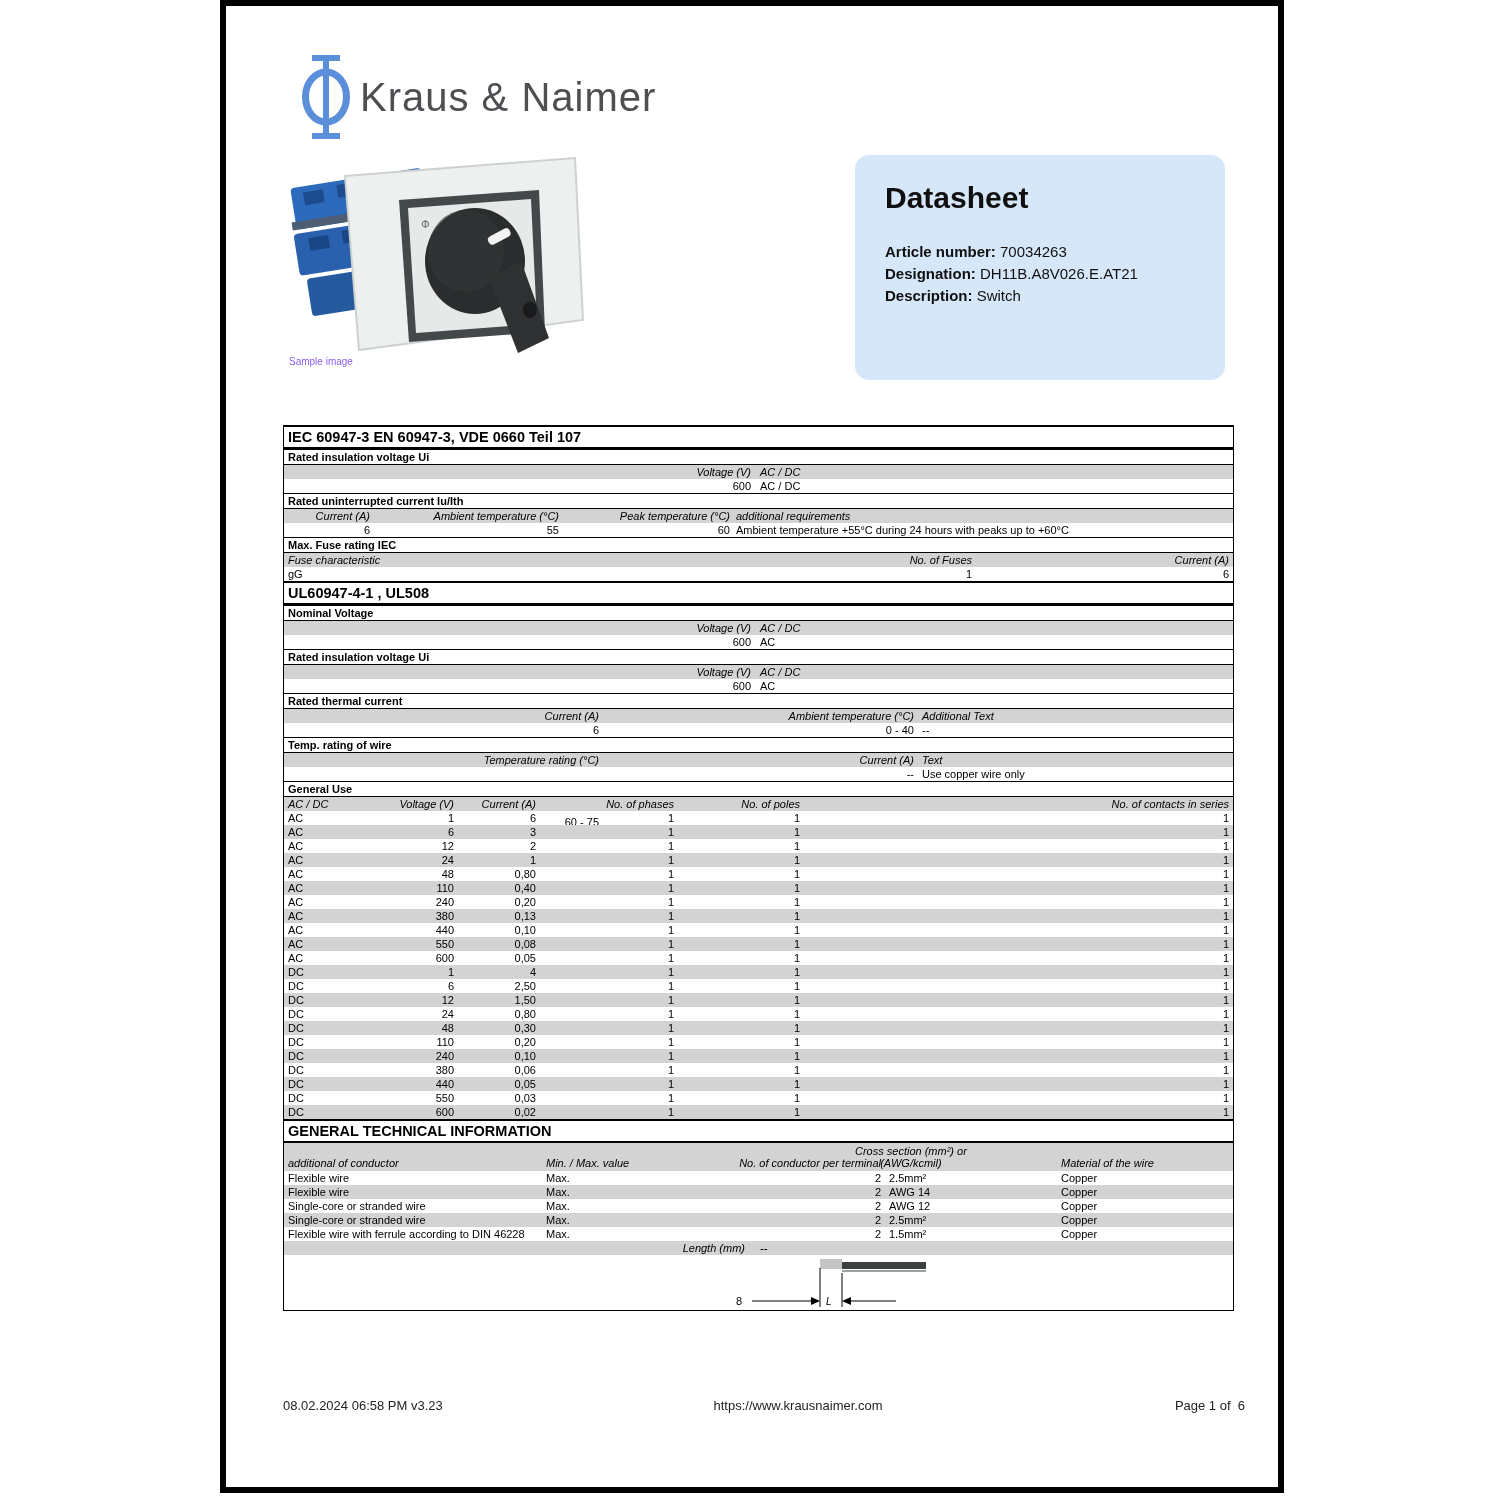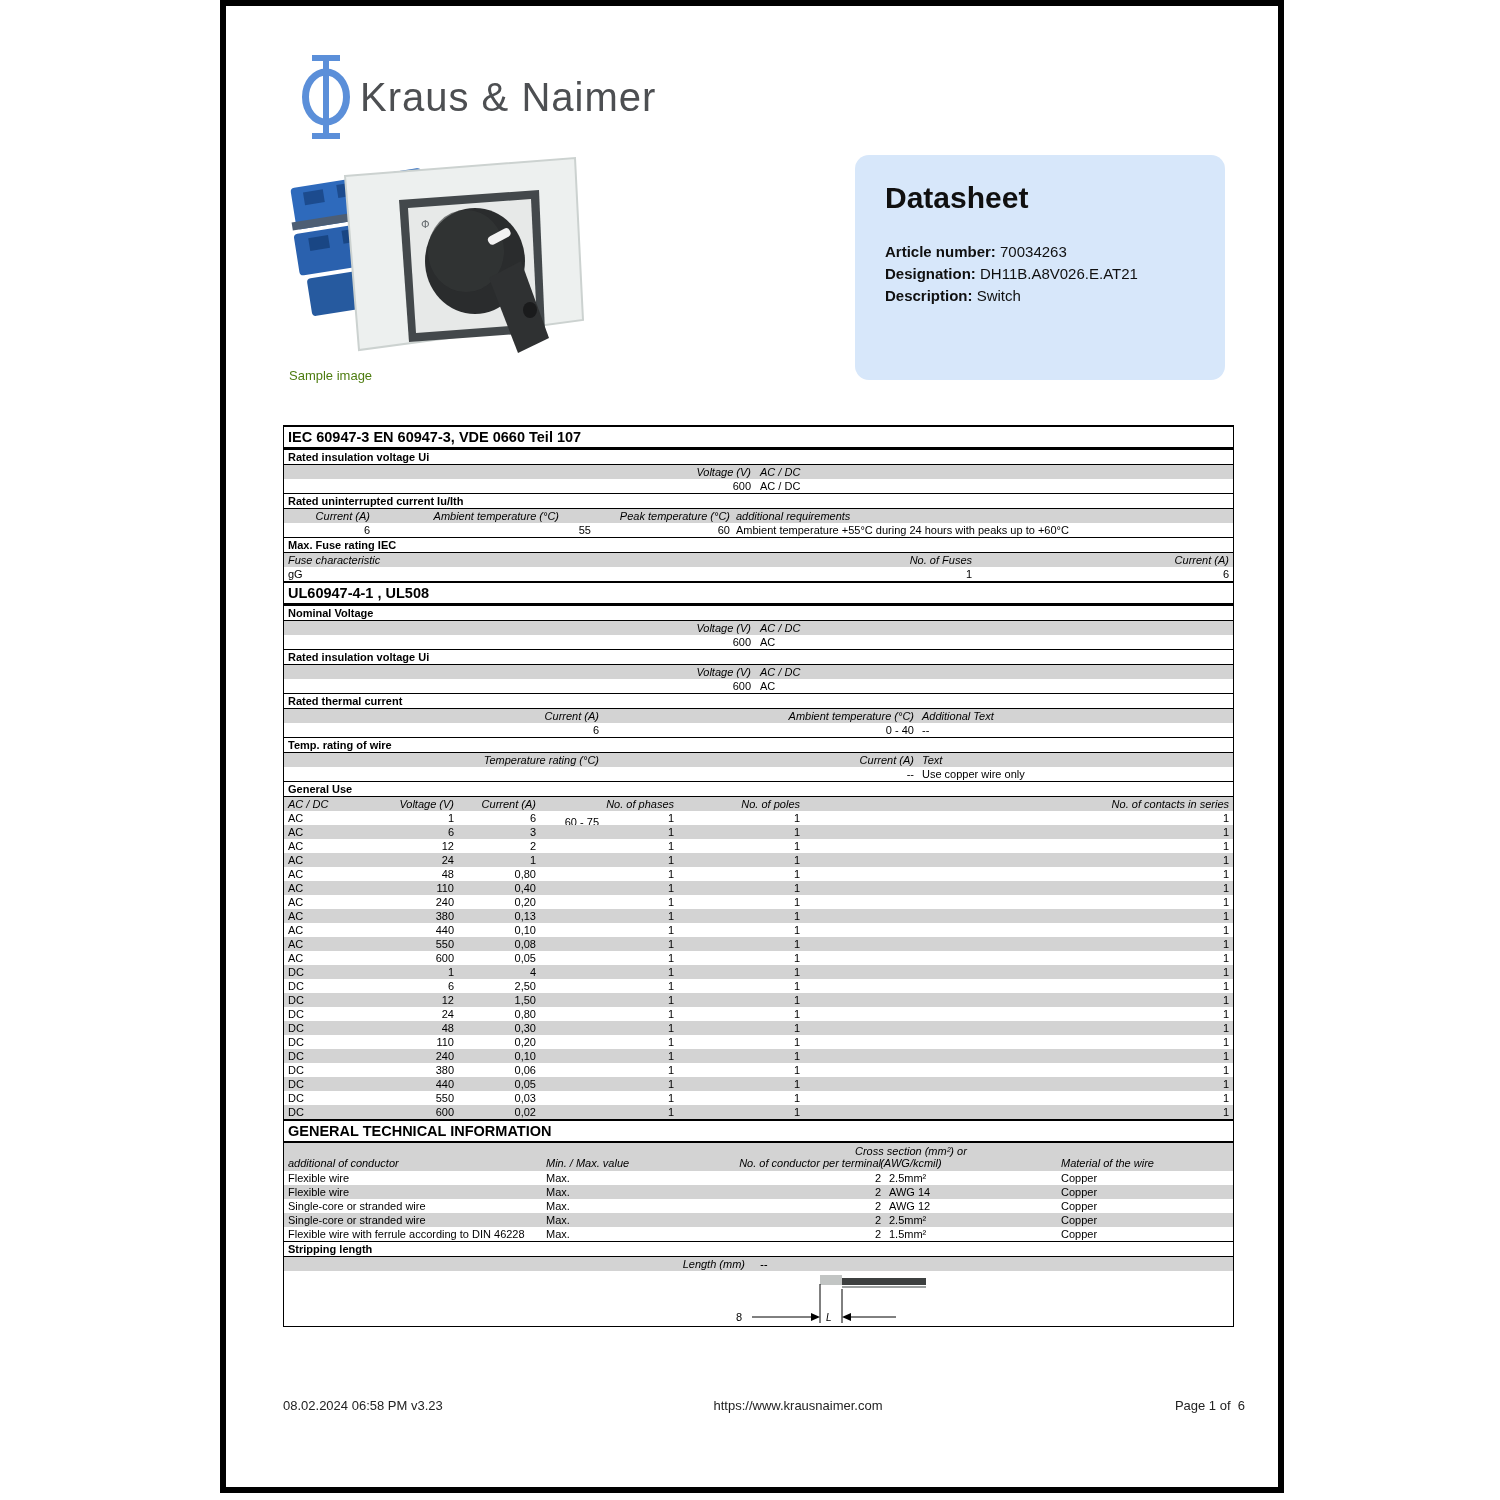--- a/index.html
+++ b/index.html
@@ -8,21 +8,21 @@
     font-family:"Liberation Sans",sans-serif;color:#000;
   }
   .frame{position:absolute;left:220px;top:0;width:1064px;height:1493px;
     border:6px solid #000;box-sizing:border-box;background:#fff;}
   
   .logo{position:absolute;left:300px;top:55px;display:flex;align-items:center;gap:8px;}
   .logo svg{width:52px;height:84px;display:block;}
   .brand{font-size:40px;color:#4d4f52;letter-spacing:1px;white-space:pre;}
   
   .product{position:absolute;left:283px;top:148px;width:312px;height:215px;}
-  .caption{position:absolute;left:289px;top:368px;font-size:13px;color:#4d7c0f;}
+  .caption{position:absolute;left:289px;top:356px;font-size:10px;color:#8b5cf6;}
   
   .infobox{position:absolute;left:855px;top:155px;width:370px;height:225px;background:#d7e7fa;
     border-radius:14px;padding:26px 30px;box-sizing:border-box;}
   .infobox h1{margin:0 0 26px 0;font-size:30px;font-weight:bold;color:#101010;}
   .field{font-size:15px;line-height:22px;color:#101010;}
   .field b{font-weight:bold;}
   
   .dtable{position:absolute;left:283px;top:425px;width:949px;
     border-left:1px solid #000;border-right:1px solid #000;border-bottom:1px solid #000;}
   .row{position:relative;font-size:11px;}
@@ -113,21 +113,21 @@
     </div>
     <div class="row r-sub">Rated uninterrupted current Iu/Ith</div>
     <div class="row r-plain r-hgray">
       <span class="c" style="right: 863px;">Current (A)</span>
       <span class="c" style="right: 674px;">Ambient temperature (°C)</span>
       <span class="c" style="right: 503px;">Peak temperature (°C)</span>
       <span class="c" style="left: 452px;">additional requirements</span>
     </div>
     <div class="row r-plain">
       <span class="c" style="right: 863px;">6</span>
-      <span class="c" style="right: 642px;">55</span>
+      <span class="c" style="right: 674px;">55</span>
       <span class="c" style="right: 503px;">60</span>
       <span class="c" style="left: 452px;">Ambient temperature +55°C during 24 hours with peaks up to +60°C</span>
     </div>
     <div class="row r-sub">Max. Fuse rating IEC</div>
     <div class="row r-plain r-hgray">
       <span class="c" style="left: 4px;">Fuse characteristic</span>
       <span class="c" style="right: 261px;">No. of Fuses</span>
       <span class="c" style="right: 4px;">Current (A)</span>
     </div>
     <div class="row r-plain">
@@ -398,21 +398,20 @@
       <span class="c" style="left: 605px;">2.5mm²</span>
       <span class="c" style="left: 777px;">Copper</span>
     </div>
     <div class="row r-plain">
       <span class="c" style="left: 4px;">Flexible wire with ferrule according to DIN 46228</span>
       <span class="c" style="left: 262px;">Max.</span>
       <span class="c" style="right: 352px;">2</span>
       <span class="c" style="left: 605px;">1.5mm²</span>
       <span class="c" style="left: 777px;">Copper</span>
     </div>
-    <div class="row r-sub">Stripping length</div>
     <div class="row r-plain r-hgray">
       <span class="c" style="right: 488px;">Length (mm)</span>
       <span class="c" style="left: 476px;">--</span>
     </div>
     <div class="row r-diagram">
   <svg width="949" height="55" viewBox="0 0 949 55" aria-hidden="true">
     <rect x="536" y="4" width="22" height="10" fill="#c2c5c4"></rect>
     <rect x="558" y="7" width="84" height="7" fill="#3d4040"></rect>
     <rect x="558" y="15" width="84" height="2" fill="#9ca0a0"></rect>
     <line x1="536" y1="13" x2="536" y2="52" stroke="#000" stroke-width="1"></line>

